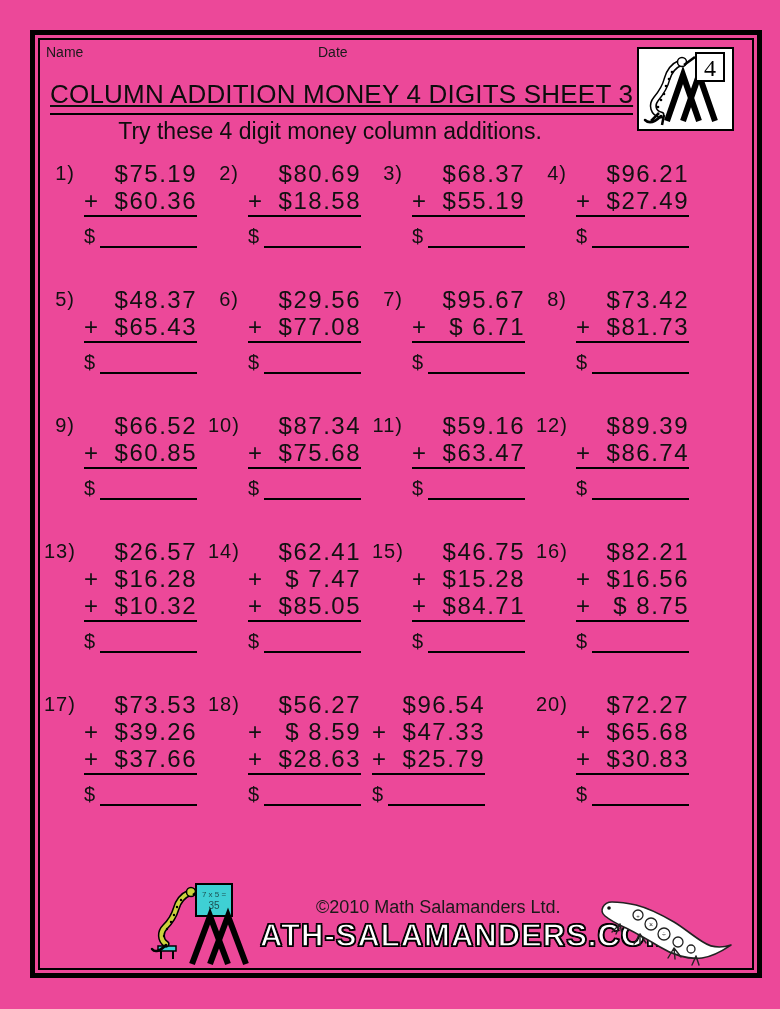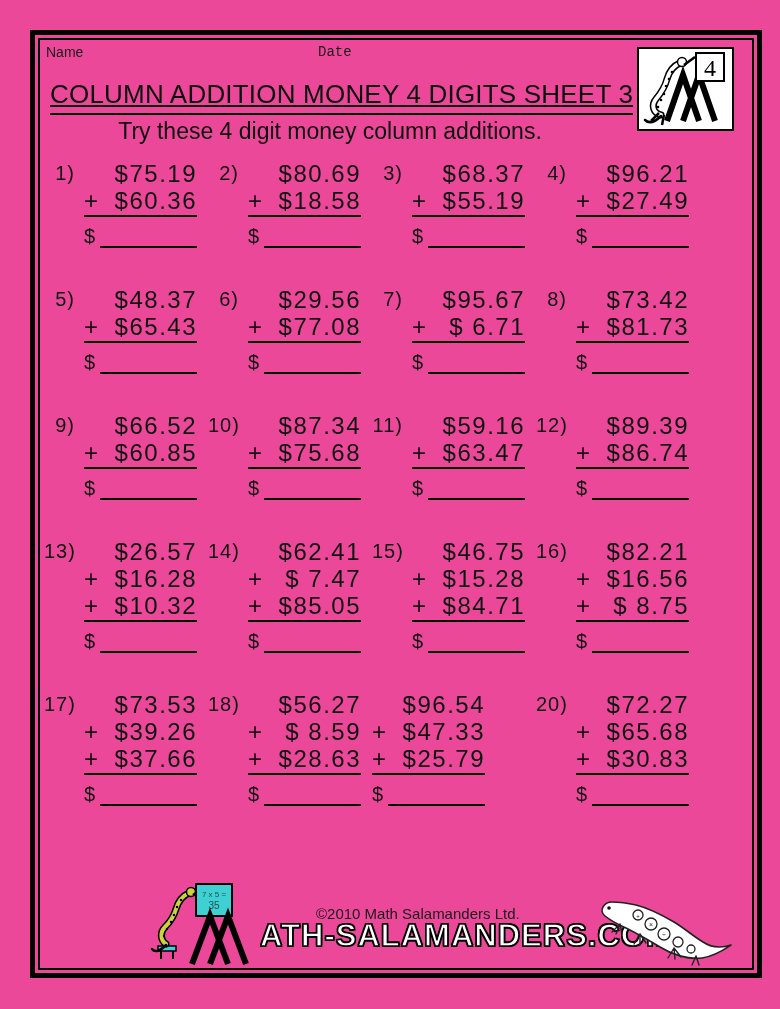--- a/index.html
+++ b/index.html
@@ -5,21 +5,21 @@
   html,body { margin:0; padding:0; background:#fff; }
   .page {
     position:relative; width:780px; height:1009px; background:#ec4899;
     font-family:"Liberation Sans", sans-serif; color:#111; overflow:hidden;padding-left:12px;
   }
   .frame { position:absolute; left:30px; top:30px; right:30px; bottom:31px; border:5px solid #000; }
   .frame-inner { position:absolute; left:3px; top:3px; right:3px; bottom:3px; border:2px solid #000; }
 
   .meta-label { position:absolute; font-size:14px; color:#1a1a1a; }
   .name-label { left:46px; top:44px; }
-  .date-label { left:318px; top:44px;font-family:Liberation Mono, monospace; }
+  .date-label { left:318px; top:44px; }
 
   .logo-box { position:absolute; left:637px; top:47px; width:97px; height:84px;
     border:2px solid #000; box-sizing:border-box; background:#fff; }
 
   .title-wrap { position:absolute; left:50px; top:79px; width:560px; text-align:center; }
   .title-text { display:inline-block; font-size:26px; letter-spacing:0.2px; white-space:nowrap;
     border-bottom:2px solid #000; padding-bottom:3px; color:#0d0d0d;text-decoration:underline; }
   .subtitle { position:absolute; left:50px; top:118px; width:560px; text-align:center;
     font-size:23px; color:#0d0d0d; }
 
@@ -31,21 +31,21 @@
   .pbody { width:113px; }
   .addends { border-bottom:2px solid #000; padding-bottom:1px; }
   .addend { display:flex; font-size:24px; line-height:27px; }
   .plus { width:15px; }
   .amount { flex:1; text-align:right; white-space:pre; letter-spacing:1.5px; }
   .answer { display:flex; height:31px; align-items:flex-end; }
   .answer .dollar { font-size:20px; line-height:24px; }
   .answer .blank { flex:1; margin-left:5px; border-bottom:2px solid #000; height:22px; }
 
   .footer-logo { position:absolute; left:150px; top:882px; width:112px; height:84px; }
-  .copyright { position:absolute; left:316px; top:897px; font-size:15px; color:#1a1a1a;margin-top:8px; }
+  .copyright { position:absolute; left:316px; top:897px; font-size:18px; color:#1a1a1a; }
   .site-name { position:absolute; left:260px; top:918px; font-size:31px; font-weight:bold;
     letter-spacing:1px; color:#ffffff; -webkit-text-stroke:1.3px #000;
     text-shadow:1px 1px 0 #000, -1px -1px 0 #000, 1px -1px 0 #000, -1px 1px 0 #000;
     white-space:nowrap; }
   .gecko { position:absolute; left:596px; top:886px; width:148px; height:82px; }
 </style>
 </head>
 <body>
 
 <div class="page">

